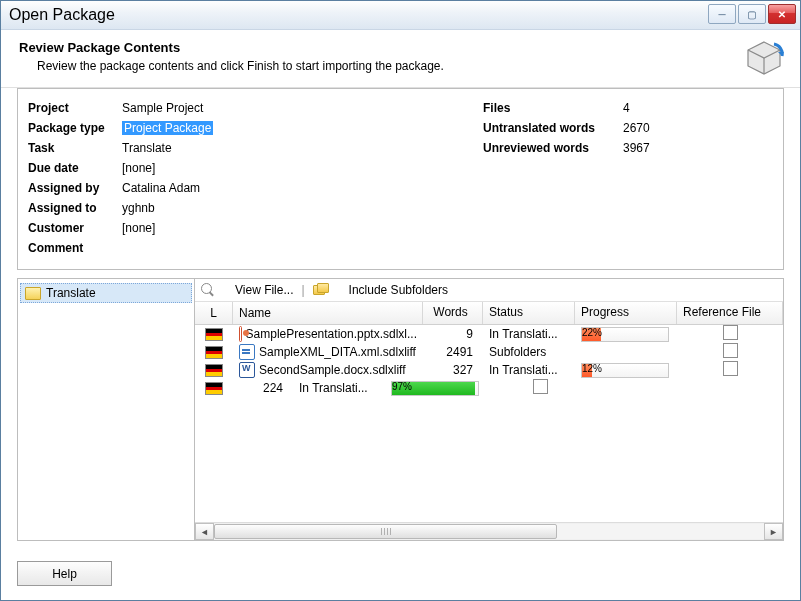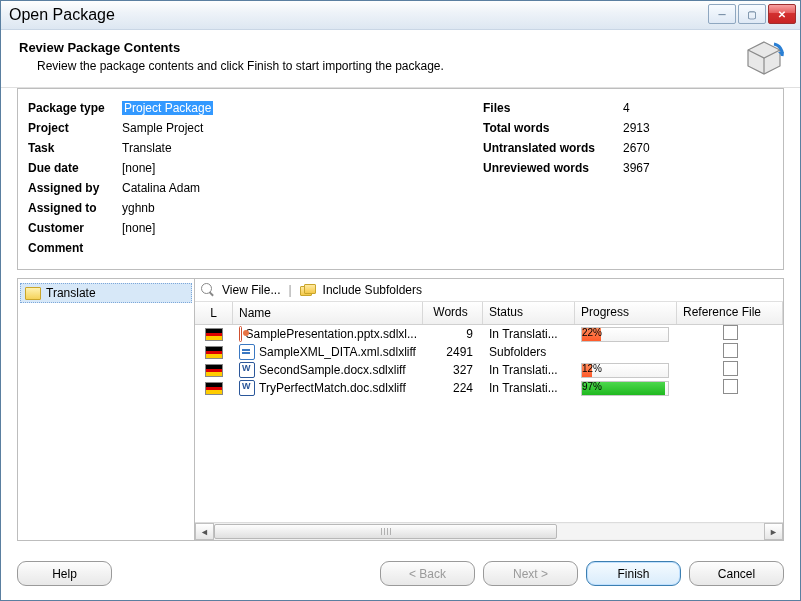--- a/index.html
+++ b/index.html
@@ -20,21 +20,21 @@
 .info-row{display:flex;margin:2px 0;height:18px;align-items:center}
 .info-label{width:94px;font-weight:bold}
 .info-value{}
 .info-value.hl{background:#3399ff;color:#fff;padding:0 2px}
 .lower{display:flex;flex:1;gap:0}
 .tree-panel{width:178px;border:1px solid #bdbdbd;background:#fff;padding:4px 2px}
 .tree-item{display:flex;align-items:center;gap:5px;padding:2px 4px;background:#d7e8f8;border:1px dotted #7da7d9;font-size:12px}
 .tree-item .folder-icon{width:14px;height:11px;background:linear-gradient(to bottom,#fff2b0,#f4d25a);border:1px solid #c9a52b;border-radius:1px}
 .list-panel{flex:1;border:1px solid #bdbdbd;border-left:none;background:#fff;display:flex;flex-direction:column}
 .toolbar{display:flex;align-items:center;gap:8px;padding:4px 6px;border-bottom:1px solid #e0e0e0}
-.toolbar .tbtn{display:flex;align-items:center;gap:7px;color:#000}
+.toolbar .tbtn{display:flex;gap:20px;color:#000}
 .toolbar .sep{color:#999}
 .magnifier{width:14px;height:14px;display:inline-block;position:relative}
 .magnifier::before{content:"";position:absolute;width:9px;height:9px;border:1.5px solid #888;border-radius:50%;left:0;top:0}
 .magnifier::after{content:"";position:absolute;width:5px;height:1.5px;background:#888;transform:rotate(45deg);left:8px;top:10px}
 .tfolders{width:16px;height:12px;display:inline-block;position:relative}
 .tfolders::before{content:"";position:absolute;width:10px;height:8px;background:linear-gradient(to bottom,#ffe9a0,#f4c94a);border:1px solid #c9a52b;left:0;top:2px;border-radius:1px}
 .tfolders::after{content:"";position:absolute;width:10px;height:8px;background:linear-gradient(to bottom,#ffe9a0,#f4c94a);border:1px solid #c9a52b;left:4px;top:0;border-radius:1px}
 .grid-wrap{flex:1;overflow:hidden;position:relative}
 .grid-header{display:flex;background:linear-gradient(to bottom,#fff,#f0f0f0);border-bottom:1px solid #d0d0d0;height:22px}
 .gh{border-right:1px solid #d8d8d8;padding:3px 6px;font-size:12px;color:#000;box-sizing:border-box}
@@ -60,21 +60,21 @@
 .progress-fill.red{background:linear-gradient(to bottom,#ff8a5a,#ff5a2a)}
 .progress-fill.green{background:linear-gradient(to bottom,#4cd84c,#1fb81f)}
 .progress-text{position:absolute;width:100%;text-align:left;font-size:10px;top:-1px;color:#000}
 .checkbox{width:13px;height:13px;border:1px solid #8c8c8c;background:#fff;display:inline-block}
 .hscroll{height:17px;background:#f0f0f0;border-top:1px solid #dcdcdc;display:flex;align-items:center}
 .hscroll .arrow{width:17px;height:15px;background:linear-gradient(to bottom,#fff,#e6e6e6);border:1px solid #c0c0c0;display:flex;align-items:center;justify-content:center;font-size:9px;color:#555}
 .hscroll .track{flex:1;height:15px;background:#f4f4f4;position:relative}
 .hscroll .thumb{position:absolute;left:0;top:0;height:13px;width:62%;background:linear-gradient(to bottom,#fdfdfd,#e0e0e0);border:1px solid #b8b8b8;border-radius:2px}
 .hscroll .thumb::after{content:"";position:absolute;left:50%;top:3px;width:10px;height:7px;margin-left:-5px;background:repeating-linear-gradient(to right,#b0b0b0 0 1px,transparent 1px 3px)}
 .footer{padding:10px 16px 14px 16px;display:flex;align-items:center}
-.btn{min-width:73px;height:23px;border:1px solid #9a9a9a;background:linear-gradient(to bottom,#fdfdfd,#e8e8e8);border-radius:9px;font-size:12px;display:inline-flex;align-items:center;justify-content:center;padding:0 10px}
+.btn{min-width:73px;height:23px;border:1px solid #9a9a9a;background:linear-gradient(to bottom,#fdfdfd,#e8e8e8);border-radius:0;font-size:12px;display:inline-flex;align-items:center;justify-content:center;padding:0 10px}
 .btn.disabled{color:#9a9a9a}
 .btn.primary{border-color:#3c7fb1;box-shadow:0 0 0 1px #bfe0ff inset;background:linear-gradient(to bottom,#f5fbff,#d9ecfb)}
 .footer .spacer{flex:1}
 .footer .right-btns{display:flex;gap:8px}
 </style>
 </head>
 <body>
 
 <div class="window">
   <div class="titlebar">
@@ -96,28 +96,28 @@
       <path d="M30 6 A10 10 0 0 1 38 18" fill="none" stroke="#2a7fd4" stroke-width="3"></path>
       <polygon points="38,18 34,14 40,14" fill="#2a7fd4"></polygon>
     </svg>
   </div>
 
   <div class="content">
     <div class="panel">
       <div class="info-grid">
         <div class="info-col" id="info-left">
             <div class="info-row">
+              <div class="info-label">Project</div>
+              <div class="info-value">Sample Project</div>
+            </div>
+            <div class="info-row">
               <div class="info-label">Package type</div>
               <div class="info-value hl">Project Package</div>
             </div>
             <div class="info-row">
-              <div class="info-label">Project</div>
-              <div class="info-value">Sample Project</div>
-            </div>
-            <div class="info-row">
               <div class="info-label">Task</div>
               <div class="info-value">Translate</div>
             </div>
             <div class="info-row">
               <div class="info-label">Due date</div>
               <div class="info-value">[none]</div>
             </div>
             <div class="info-row">
               <div class="info-label">Assigned by</div>
               <div class="info-value">Catalina Adam</div>
@@ -132,24 +132,20 @@
             </div>
             <div class="info-row">
               <div class="info-label">Comment</div>
               <div class="info-value"></div>
             </div>
           </div>
         <div class="info-col" id="info-right" style="flex:0 0 290px">
             <div class="info-row">
               <div class="info-label" style="width: 140px;">Files</div>
               <div class="info-value">4</div>
-            </div>
-            <div class="info-row">
-              <div class="info-label" style="width: 140px;">Total words</div>
-              <div class="info-value">2913</div>
             </div>
             <div class="info-row">
               <div class="info-label" style="width: 140px;">Untranslated words</div>
               <div class="info-value">2670</div>
             </div>
             <div class="info-row">
               <div class="info-label" style="width: 140px;">Unreviewed words</div>
               <div class="info-value">3967</div>
             </div>
           </div>
@@ -221,24 +217,20 @@
                 </div>
                 <div class="gc col-words">327</div>
                 <div class="gc col-status">In Translati...</div>
                 <div class="gc col-progress"><div class="progress-bar"><div class="progress-fill red" style="width: 12%;"></div><div class="progress-text">12%</div></div></div>
                 <div class="gc col-ref"><span class="checkbox"></span></div>
               </div>
               <div class="grow">
                 <div class="gc col-flag">
                   <span class="flag"></span>
                 </div>
-                <div class="gc col-name">
-                  <span class="doc-icon word"></span>
-                  <span>TryPerfectMatch.doc.sdlxliff</span>
-                </div>
                 <div class="gc col-words">224</div>
                 <div class="gc col-status">In Translati...</div>
                 <div class="gc col-progress"><div class="progress-bar"><div class="progress-fill green" style="width: 97%;"></div><div class="progress-text">97%</div></div></div>
                 <div class="gc col-ref"><span class="checkbox"></span></div>
               </div>
             </div>
         </div>
         <div class="hscroll">
           <div class="arrow">◄</div>
           <div class="track">
@@ -246,20 +238,14 @@
             </div>
           <div class="arrow">►</div>
         </div>
       </div>
     </div>
   </div>
 
   <div class="footer">
     <span class="btn">Help</span>
     <span class="spacer"></span>
-    <div class="right-btns">
-      <span class="btn disabled">&lt; Back</span>
-      <span class="btn disabled">Next &gt;</span>
-      <span class="btn primary">Finish</span>
-      <span class="btn">Cancel</span>
-    </div>
   </div>
 </div>
 
 </body></html>

